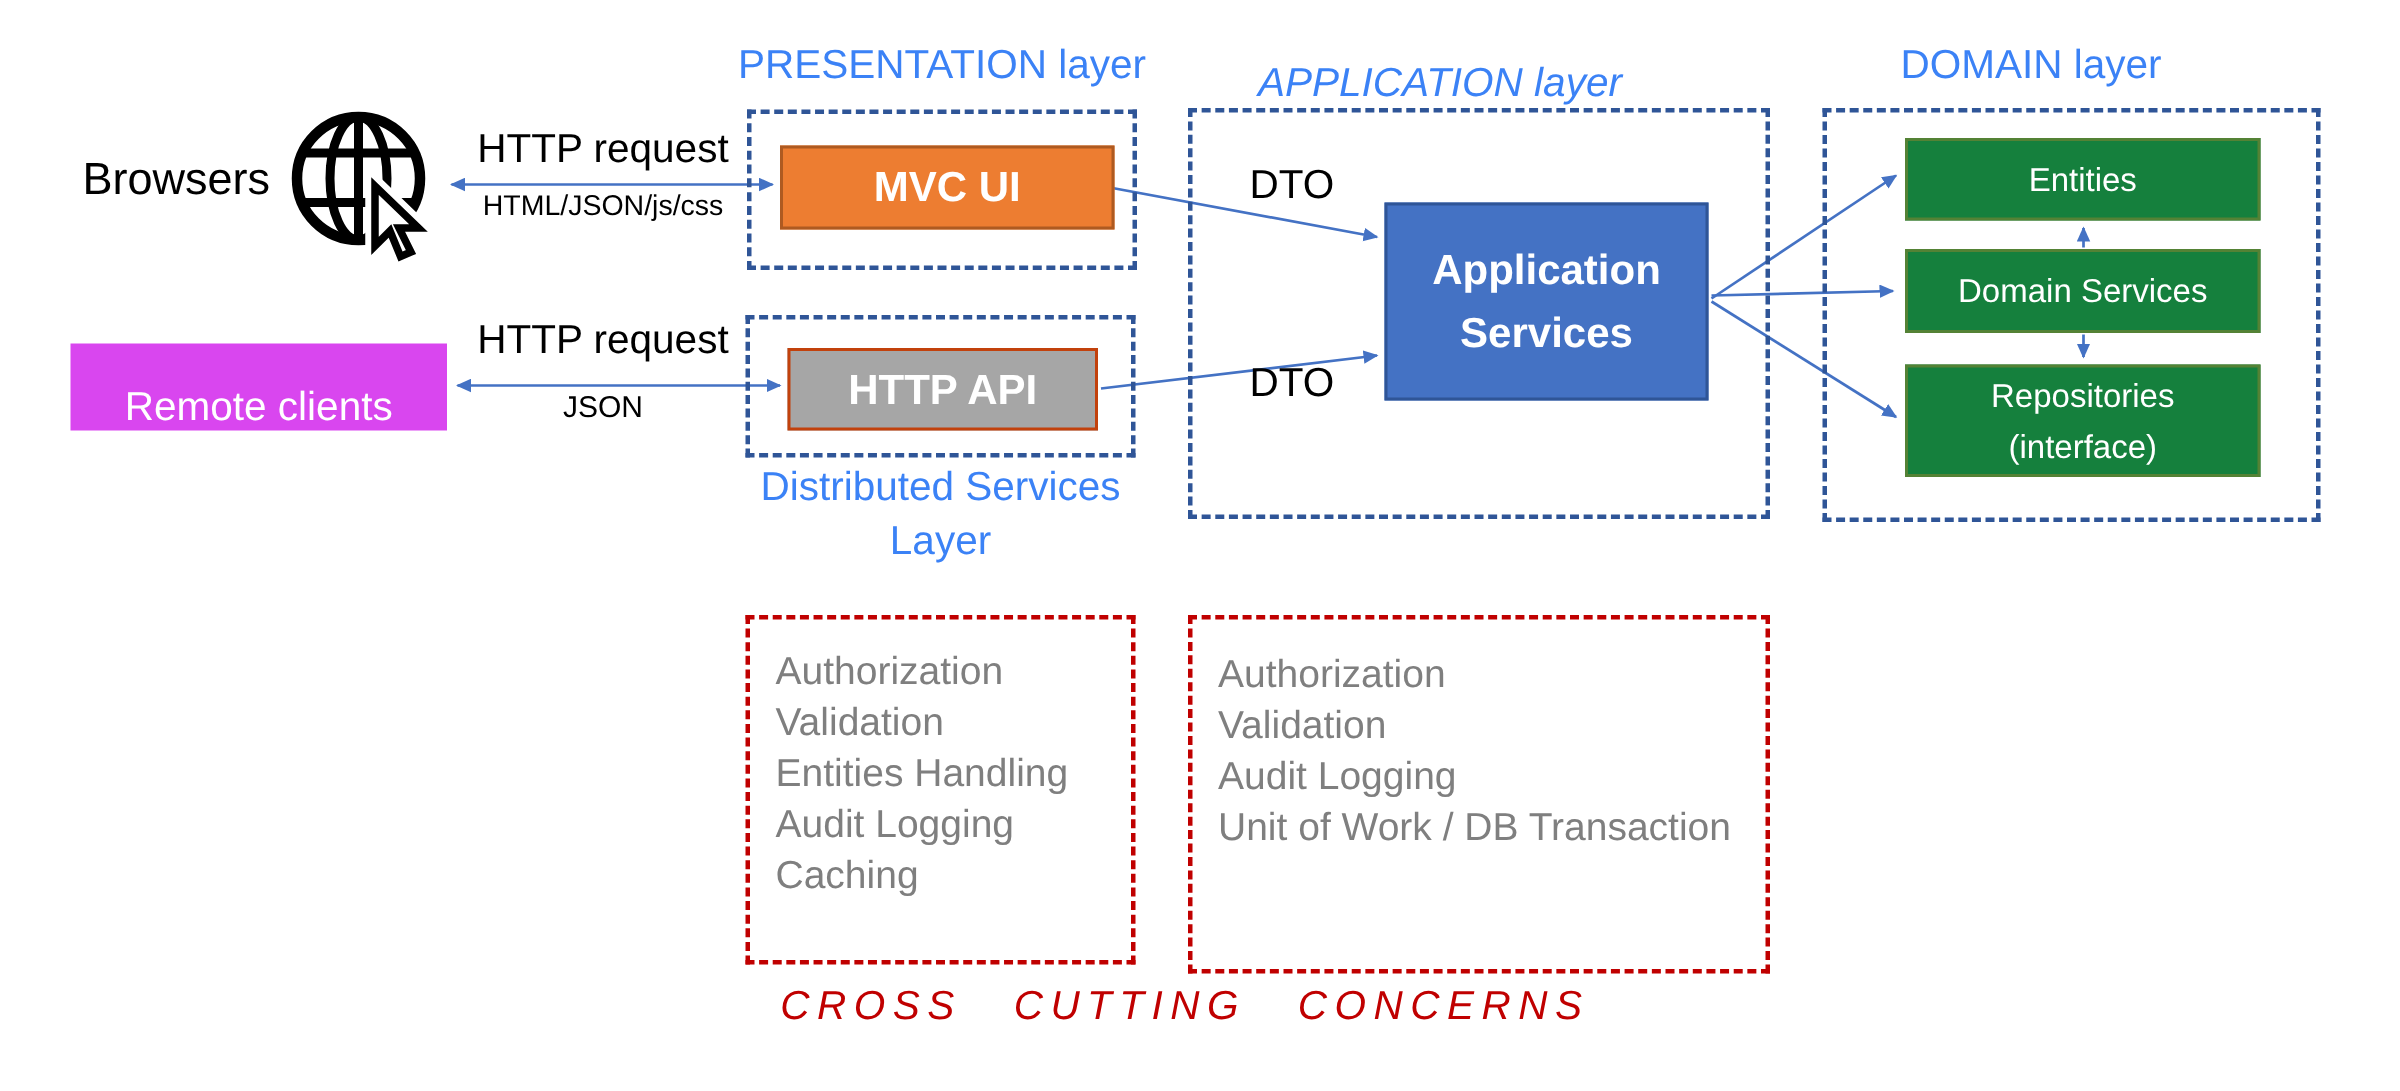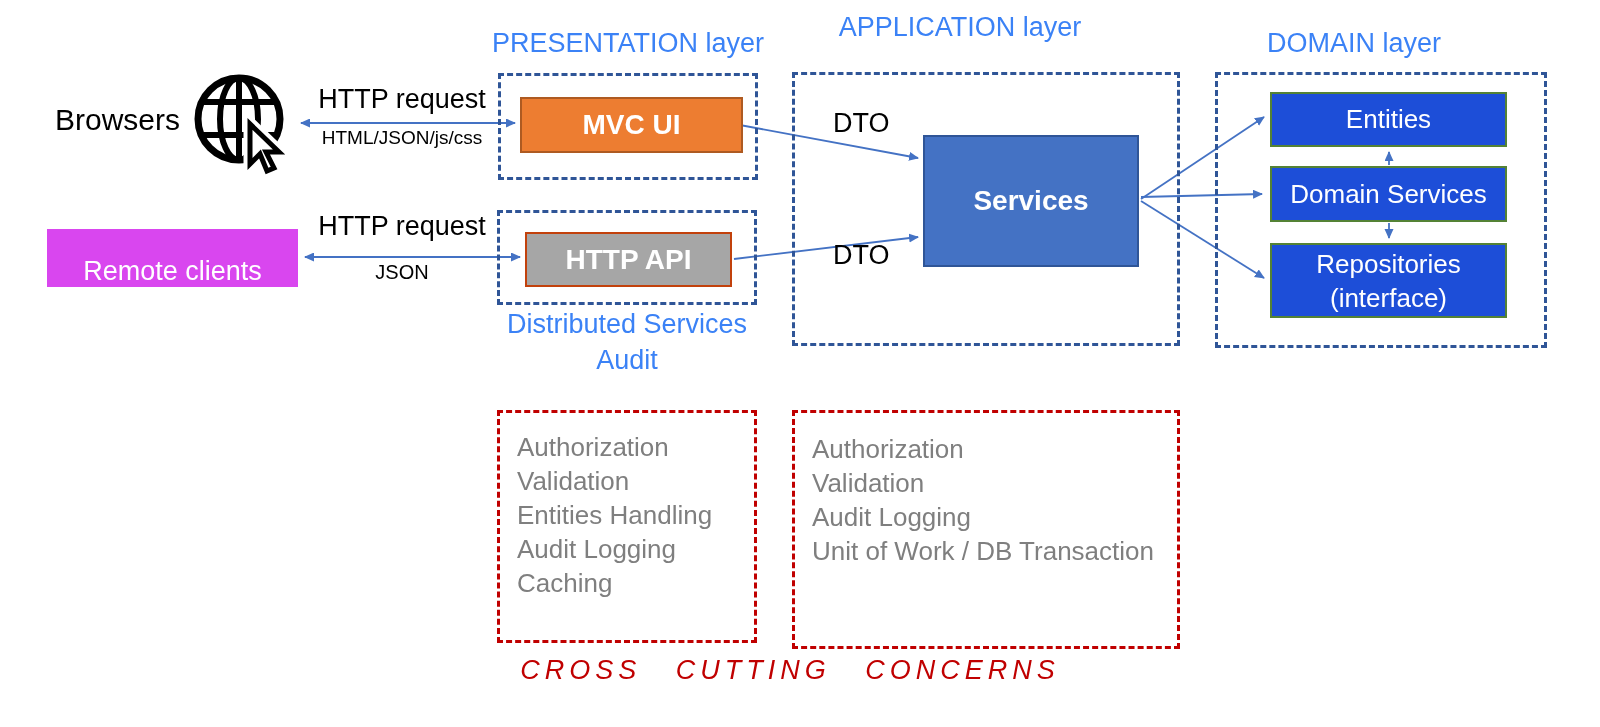--- a/index.html
+++ b/index.html
@@ -16,38 +16,38 @@
 
   .chan-label{width:220px;text-align:center;color:#000;}
   .chan-top-1{left:292px;top:84px;font-size:27px;}
   .chan-sub-1{left:292px;top:127px;font-size:19px;}
   .chan-top-2{left:292px;top:211px;font-size:27px;}
   .chan-sub-2{left:292px;top:261px;font-size:20px;}
 
   
   .layer-title{font-size:27px;color:#3b82f6;text-align:center;width:320px;}
   .title-presentation{left:468px;top:28px;}
-  .title-application{left:800px;top:12px;}
+  .title-application{left:800px;top:40px;font-style:italic;}
   .title-domain{left:1194px;top:28px;}
   .title-distributed{left:467px;top:306px;line-height:36px;}
 
   
   .blue-dash{border:3px dashed #2F5597;box-sizing:border-box;}
   .box-presentation{left:498px;top:73px;width:260px;height:107px;}
   .box-distributed{left:497px;top:210px;width:260px;height:95px;}
   .box-application{left:792px;top:72px;width:388px;height:274px;}
   .box-domain{left:1215px;top:72px;width:332px;height:276px;}
 
   
   .comp{display:flex;align-items:center;justify-content:center;color:#fff;box-sizing:border-box;text-align:center;}
   .mvc-ui{left:520px;top:97px;width:223px;height:56px;background:#ED7D31;border:2px solid #AE5A21;font-size:28px;font-weight:bold;}
   .http-api{left:525px;top:232px;width:207px;height:55px;background:#A6A6A6;border:2px solid #c2410c;font-size:28px;font-weight:bold;}
   .app-services{left:923px;top:135px;width:216px;height:132px;background:#4472C4;border:2px solid #2F5597;
     font-size:28px;font-weight:bold;line-height:42px;flex-direction:column;}
-  .green{background:#1d4ed8;border:2px solid #548235;font-size:26px;}
+  .green{background:#15803d;border:2px solid #548235;font-size:22px;}
   .entities{left:1270px;top:92px;width:237px;height:55px;}
   .domain-services{left:1270px;top:166px;width:237px;height:56px;}
   .repositories{left:1270px;top:243px;width:237px;height:75px;line-height:34px;padding:12px 20px;}
 
   .dto{font-size:27px;color:#000;}
   .dto-upper{left:833px;top:108px;}
   .dto-lower{left:833px;top:240px;}
 
   
   .red-dash{border:3px dashed #C00000;box-sizing:border-box;}
@@ -125,28 +125,29 @@
   <div class="abs comp mvc-ui">
     <span>MVC UI</span>
   </div>
 
   <div class="abs blue-dash box-distributed"></div>
   <div class="abs comp http-api">
     <span>HTTP API</span>
   </div>
   <div class="abs layer-title title-distributed">
     <div>Distributed Services</div>
-    <div>Audit</div>
+    <div>Layer</div>
   </div>
 
   <div class="abs layer-title title-application">APPLICATION layer</div>
   <div class="abs blue-dash box-application"></div>
   <div class="abs dto dto-upper">DTO</div>
   <div class="abs dto dto-lower">DTO</div>
   <div class="abs comp app-services">
+    <div>Application</div>
     <div>Services</div>
   </div>
 
   <div class="abs layer-title title-domain">DOMAIN layer</div>
   <div class="abs blue-dash box-domain"></div>
   <div class="abs comp green entities">
     <span>Entities</span>
   </div>
   <div class="abs comp green domain-services">
     <span>Domain Services</span>

